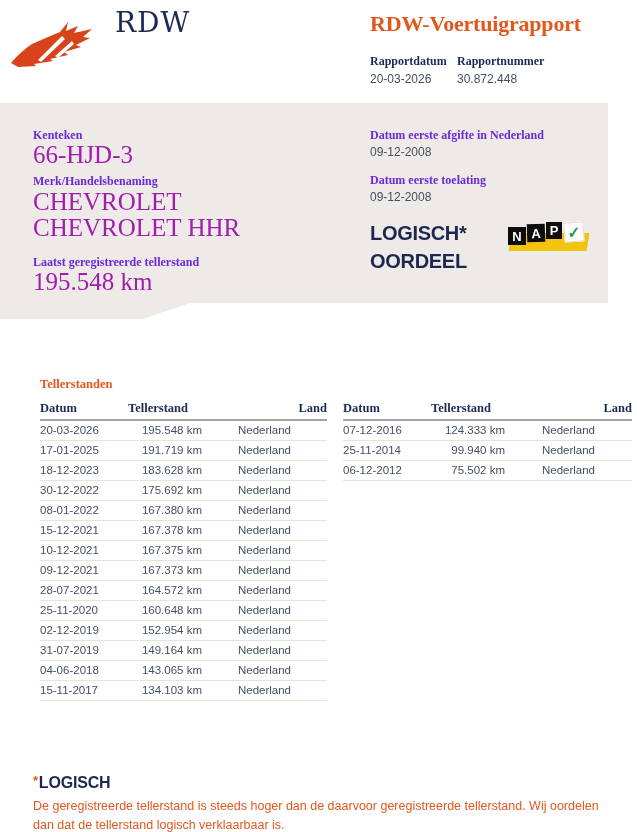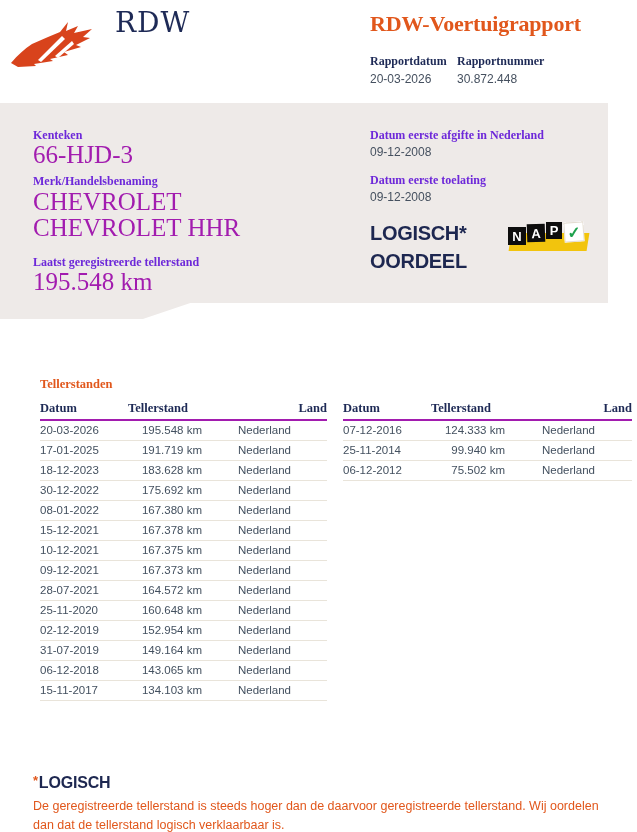--- a/index.html
+++ b/index.html
@@ -76,21 +76,21 @@
   .section-title{
     font-family:"Liberation Serif",serif;font-weight:bold;font-size:12.5px;
     color:#e1571c;margin-bottom:7px;
   }
   .tables{display:flex;align-items:flex-start;}
   .tbl{width:287px;}
   .tbl.left{margin-right:16px;}
   .tbl.right{width:289px;}
   .thead{
     display:grid;grid-template-columns:88px 74px 1fr;
-    border-bottom:2px solid #a21caf;padding:2px 0 3px 0;
+    border-bottom:2px solid #a3a3a3;padding:2px 0 3px 0;
     font-family:"Liberation Serif",serif;font-weight:bold;font-size:12.5px;
     color:#1e2a56;
   }
   .thead .c3{text-align:right;}
   .trow{
     display:grid;grid-template-columns:88px 74px 1fr;
     padding:3px 0 4px 0;border-bottom:1px solid #e9e4da;
     font-size:11.5px;color:#43505f;
   }
   .trow .c2{text-align:right;}
@@ -237,21 +237,21 @@
               <div class="c3">Nederland</div>
             </div>
 
             <div class="trow">
               <div class="c1">31-07-2019</div>
               <div class="c2">149.164 km</div>
               <div class="c3">Nederland</div>
             </div>
 
             <div class="trow">
-              <div class="c1">06-12-2018</div>
+              <div class="c1">04-06-2018</div>
               <div class="c2">143.065 km</div>
               <div class="c3">Nederland</div>
             </div>
 
             <div class="trow">
               <div class="c1">15-11-2017</div>
               <div class="c2">134.103 km</div>
               <div class="c3">Nederland</div>
             </div>
           </div>

